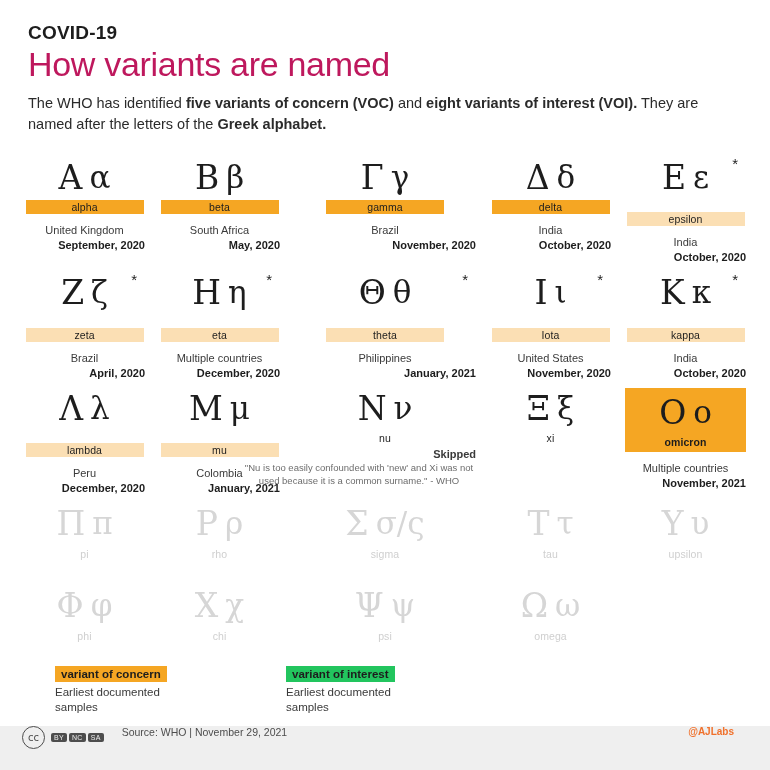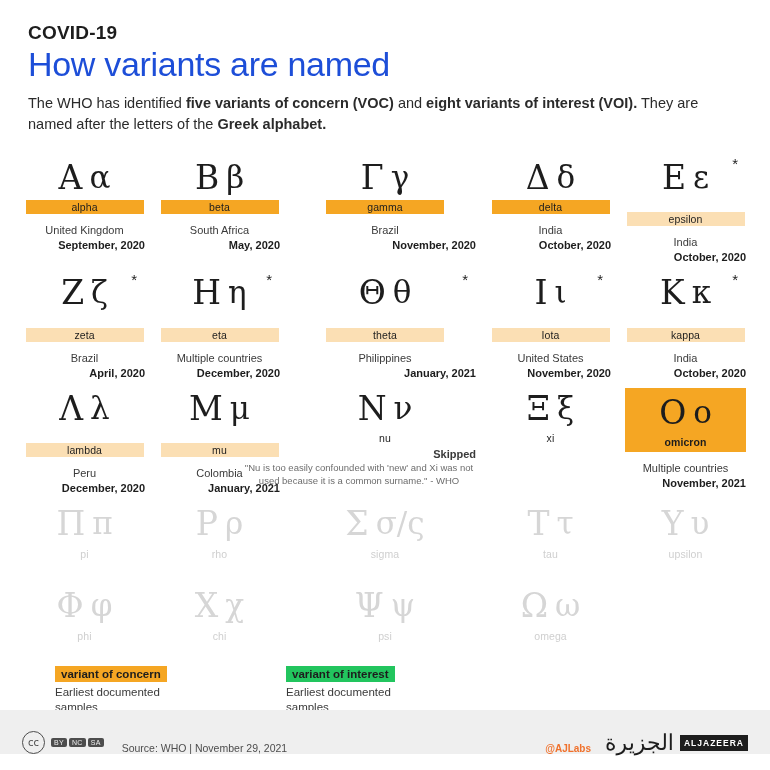--- a/index.html
+++ b/index.html
@@ -24,21 +24,21 @@
   }
   .kicker {
     font-size: 19px;
     font-weight: bold;
     letter-spacing: 0.2px;
     color: #1d1d1d;
     margin: 4px 0 2px 4px;
   }
   .headline {
     font-size: 34px;
-    color: #1d4ed8;
+    color: #be185d;
     font-weight: normal;
     letter-spacing: -0.3px;
     margin: 0 0 10px 4px;
     line-height: 1.1;
   }
   .standfirst {
     font-size: 14.5px;
     line-height: 1.45;
     color: #2b2b2b;
     margin: 0 0 0 4px;
@@ -175,25 +175,25 @@
   .legend-note {
     font-size: 11.5px;
     color: #2b2b2b;
     padding-top: 2px;
   }
 
   .footer {
     position: absolute;
     left: 0;
     right: 0;
-    bottom: 16px;
+    bottom: 0;
     height: 44px;
     background: #efefef;
     display: flex;
-    align-items: flex-end;
+    align-items: flex-start;
     padding: 0 22px;
     box-sizing: border-box;
   }
   .cc {
     display: flex;
     align-items: center;
     gap: 2px;
   }
   .cc-circle {
     width: 21px; height: 21px;
@@ -535,19 +535,15 @@
       <div class="cc-circle">cc</div>
       <div class="cc-labels">
         <span>BY</span>
         <span>NC</span>
         <span>SA</span>
       </div>
     </div>
     <div class="source">Source: WHO | November 29, 2021</div>
     <div class="spacer"></div>
     <div class="ajlabs">@AJLabs</div>
-    <div class="aj-logo">
-      <div class="aj-mark">الجزيرة</div>
-      <div class="aj-word">ALJAZEERA</div>
-    </div>
   </div>
 
 </div>
 
 </body></html>

